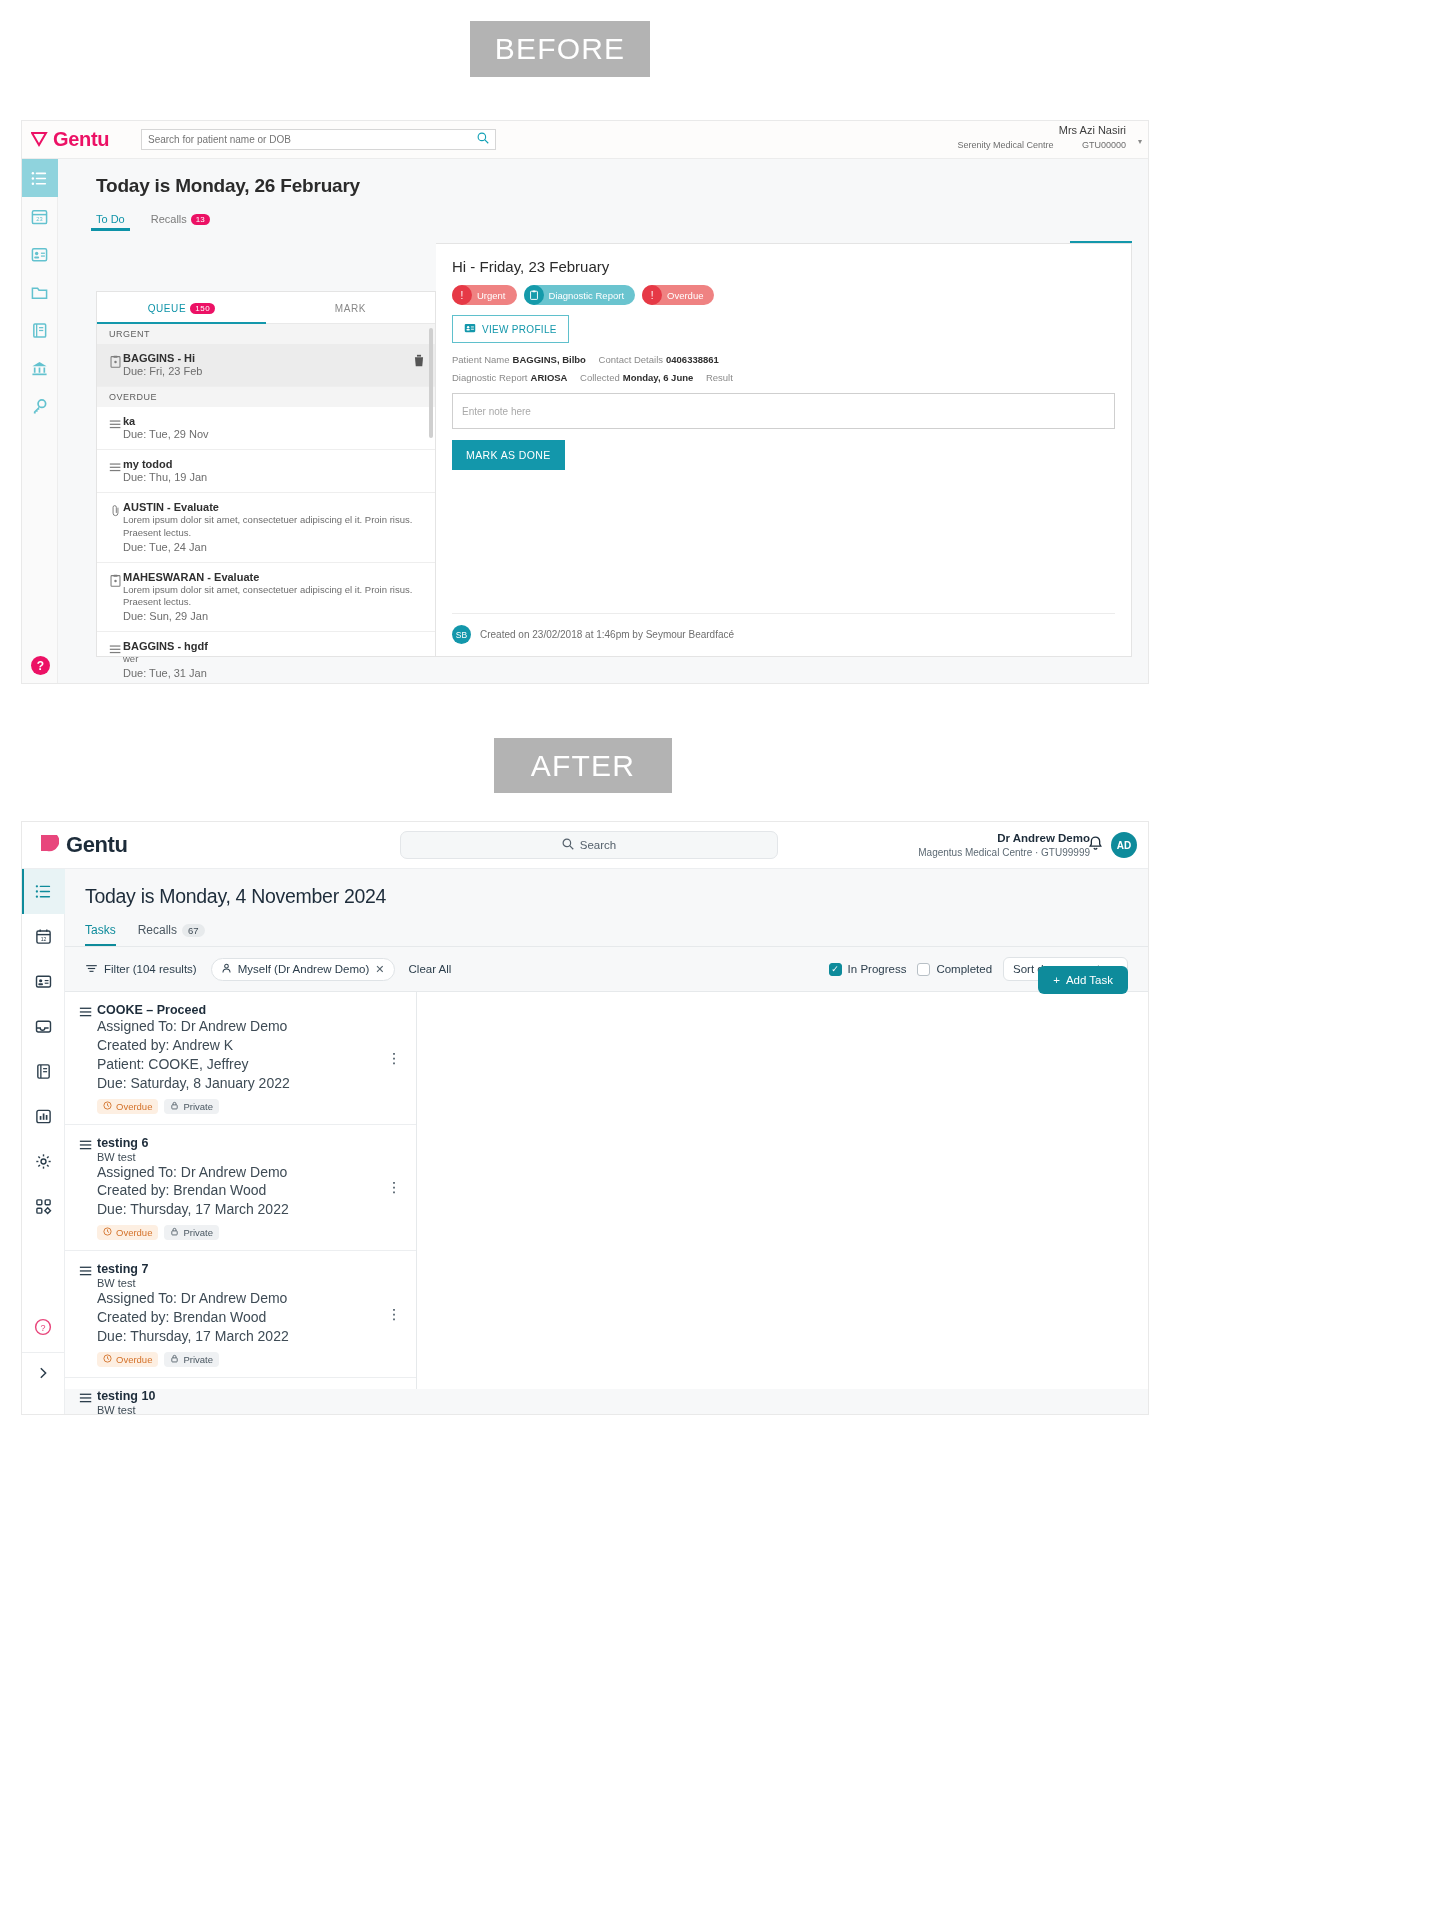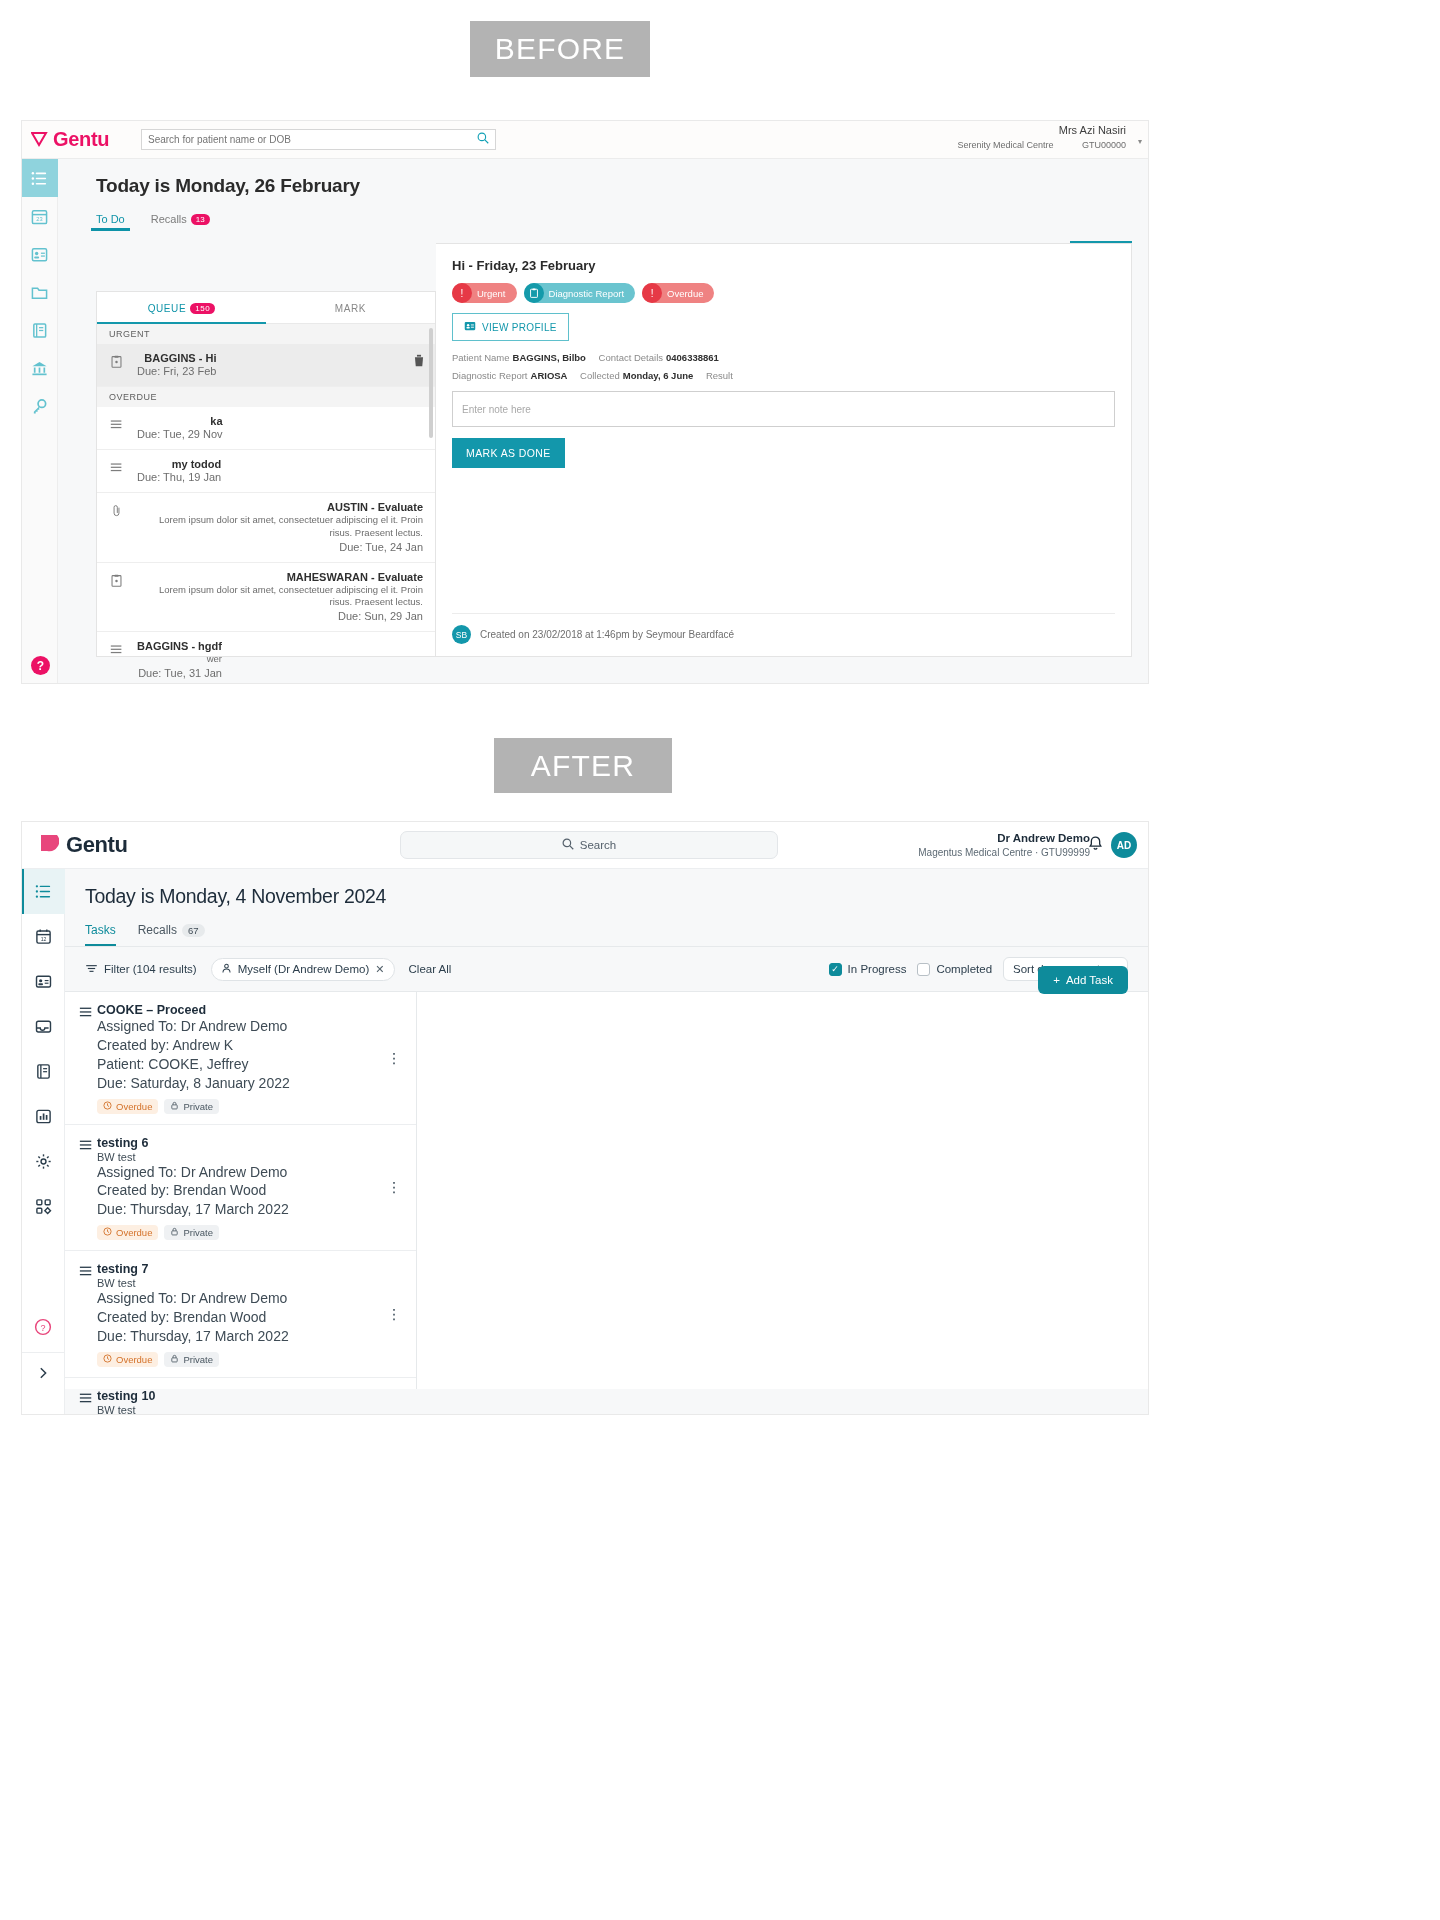--- a/index.html
+++ b/index.html
@@ -86,31 +86,31 @@
     font-size: 10px; padding: 6px 14px; letter-spacing: .4px; display: flex; align-items: center; gap: 5px;
   }
 
   .b-panels { display: flex; margin-top: 12px; height: 414px; }
   .b-queue { width: 340px; background: #fff; border: 1px solid #e4e4e4; position: relative; margin-top: 48px; }
   .b-qtabs { display: flex; border-bottom: 1px solid #e9e9e9; }
   .b-qtab { flex: 1; text-align: center; font-size: 10px; color: #888; padding: 11px 0 9px; letter-spacing: .6px; position: relative; }
   .b-qtab.active { color: #0e93a8; }
   .b-qtab.active::after { content: ""; position: absolute; left: 0; right: 0; bottom: -1px; height: 2px; background: #1397ab; }
   .b-group { background: #f4f4f4; font-size: 9px; color: #5e5e5e; padding: 5px 12px; letter-spacing: .5px; }
-  .b-task { display: flex; gap: 14px; padding: 8px 12px 9px; border-bottom: 1px solid #eee; text-align: right; }
+  .b-task { display: flex; padding: 8px 12px 9px; border-bottom: 1px solid #eee; }
   .b-task.selected { background: #ececec; }
   .b-task .ic { width: 14px; color: #7d7d7d; flex-shrink: 0; padding-top: 2px; }
   .b-task .tt { font-size: 11px; font-weight: 700; color: #2f2f2f; }
   .b-task .td { font-size: 9.5px; color: #6d6d6d; line-height: 1.35; margin-top: 1px; }
   .b-task .tdue { font-size: 11px; color: #6d6d6d; margin-top: 1px; }
   .b-scroll { position: absolute; right: 2px; top: 36px; width: 4px; height: 110px; background: #cfcfcf; border-radius: 2px; }
   .b-trash { position: absolute; right: 10px; top: 62px; color: #555; font-size: 13px; }
 
   .b-detail { flex: 1; background: #fff; border: 1px solid #e4e4e4; border-left: 0; padding: 14px 16px; position: relative; }
-  .b-dtitle { font-size: 13px; font-weight: 700; color: #2b2b2b; }
+  .b-dtitle { font-size: 15px; font-weight: 400; color: #2b2b2b; }
   .b-chips { display: flex; gap: 7px; margin-top: 10px; }
   .chip { display: flex; align-items: center; border-radius: 11px; color: #fff; font-size: 9.5px; padding-right: 11px; height: 20px; }
   .chip .cdot { width: 20px; height: 20px; border-radius: 50%; display: flex; align-items: center; justify-content: center; font-size: 10px; }
   .chip .clbl { margin-left: 5px; }
   .chip.red { background: #ef8282; } .chip.red .cdot { background: #e63946; }
   .chip.teal { background: #6ac4cf; } .chip.teal .cdot { background: #159aaa; }
   .b-viewprofile { margin-top: 10px; display: inline-flex; align-items: center; gap: 6px;
     border: 1px solid #5fc0cc; color: #1397ab; font-size: 10px; padding: 6px 11px; background: #fff; letter-spacing: .3px; }
   .b-meta { margin-top: 11px; font-size: 9.5px; color: #8a8a8a; }
   .b-meta + .b-meta { margin-top: 7px; }

